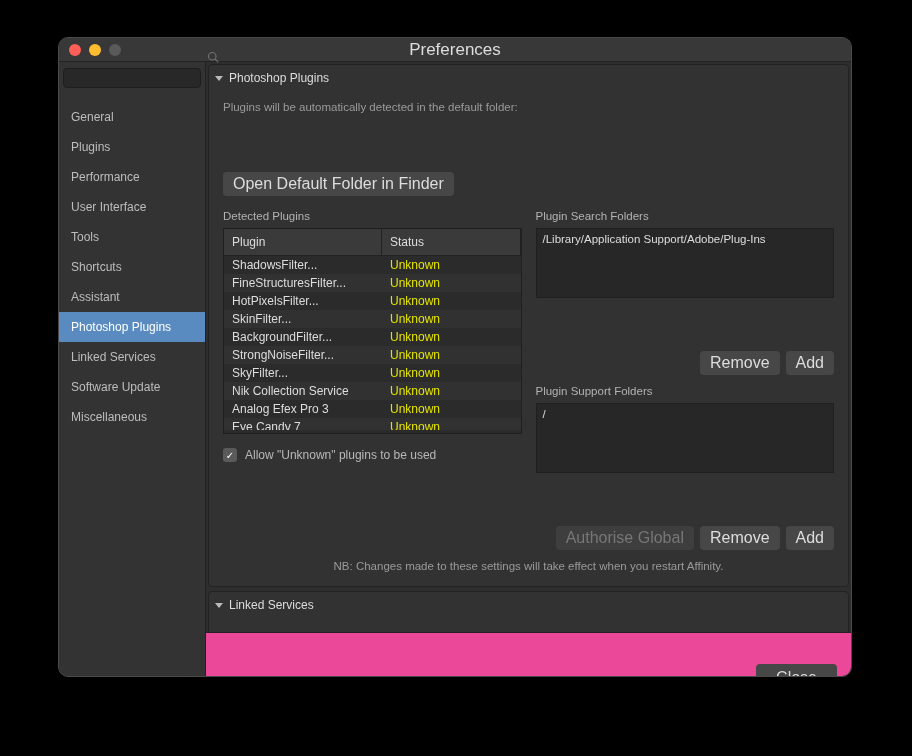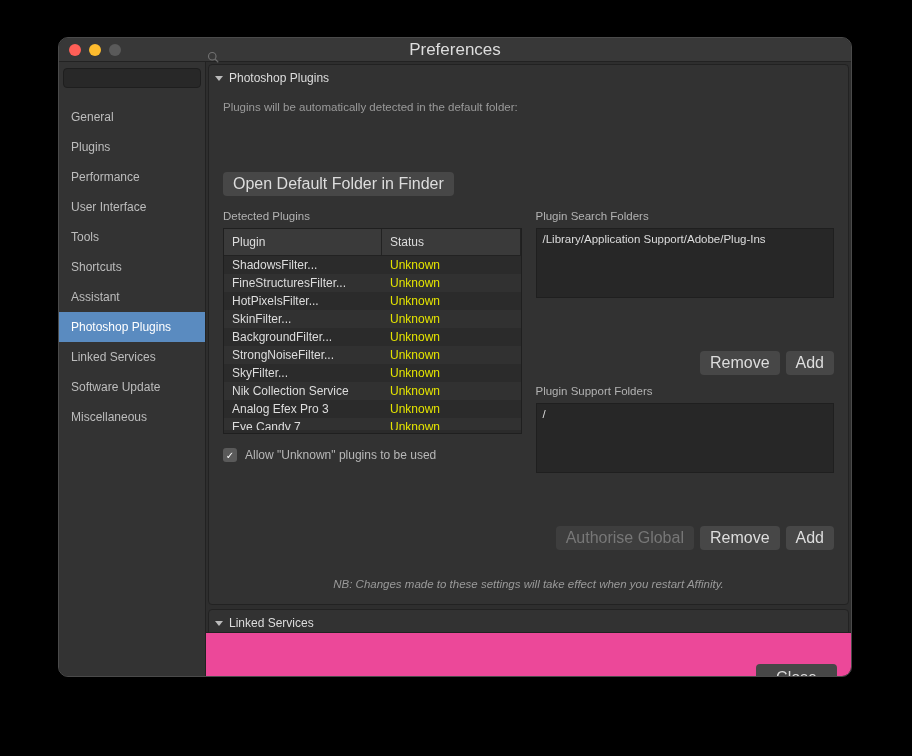--- a/index.html
+++ b/index.html
@@ -125,21 +125,21 @@
     background:#272727; border:1px solid #1f1f1f;
     height:70px; padding:4px 6px; color:#ddd; font-size:11.5px;
     overflow:hidden;
   }
   .btnrow { display:flex; gap:6px; justify-content:flex-end; margin-top:6px;}
   .checkbox-row { display:flex; align-items:center; gap:8px; margin-top:14px;}
   .chk {
     width:14px;height:14px;border-radius:3px;background:#5a5a5a;
     display:flex;align-items:center;justify-content:center;color:#fff;font-size:10px;
   }
-  .note { text-align:center; color:#9a9a9a; font-size:11.5px; margin-top:28px;font-style:italic;}
+  .note { text-align:center; color:#9a9a9a; font-size:11.5px; margin-top:10px;}
   .linked-row { display:flex; align-items:center; gap:20px; padding:6px 4px 24px 4px;}
   .dropbox { display:flex; align-items:center; gap:17px; color:#fff; font-weight:700; font-size:15px;}
   .dropbox svg { width:20px;height:20px;}
   .footer {
     height:44px; border-top:1px solid #222;
     display:flex; align-items:center; justify-content:flex-end;
     padding:0 14px;
     background:#ec4899;
   }
   .footer .btn { padding:5px 20px;}

